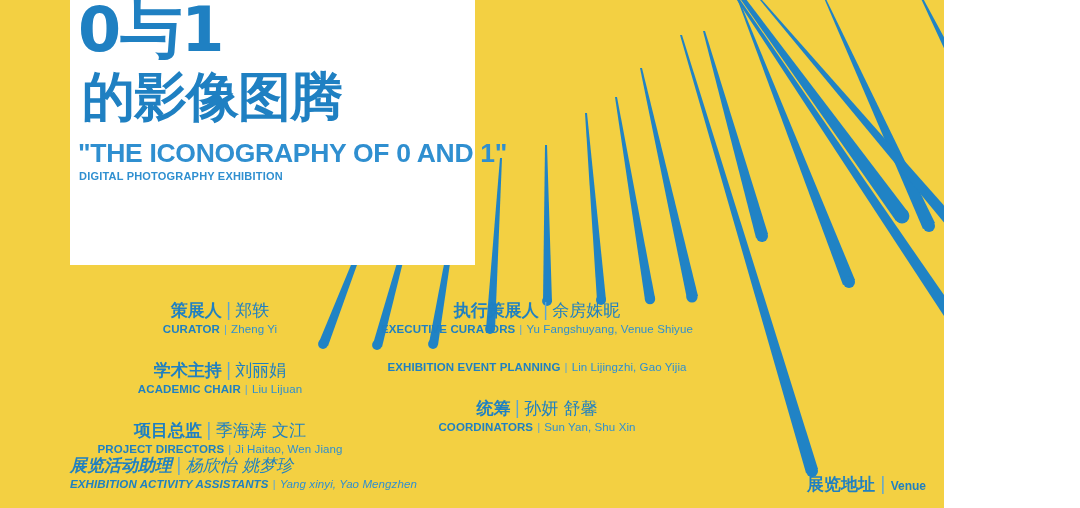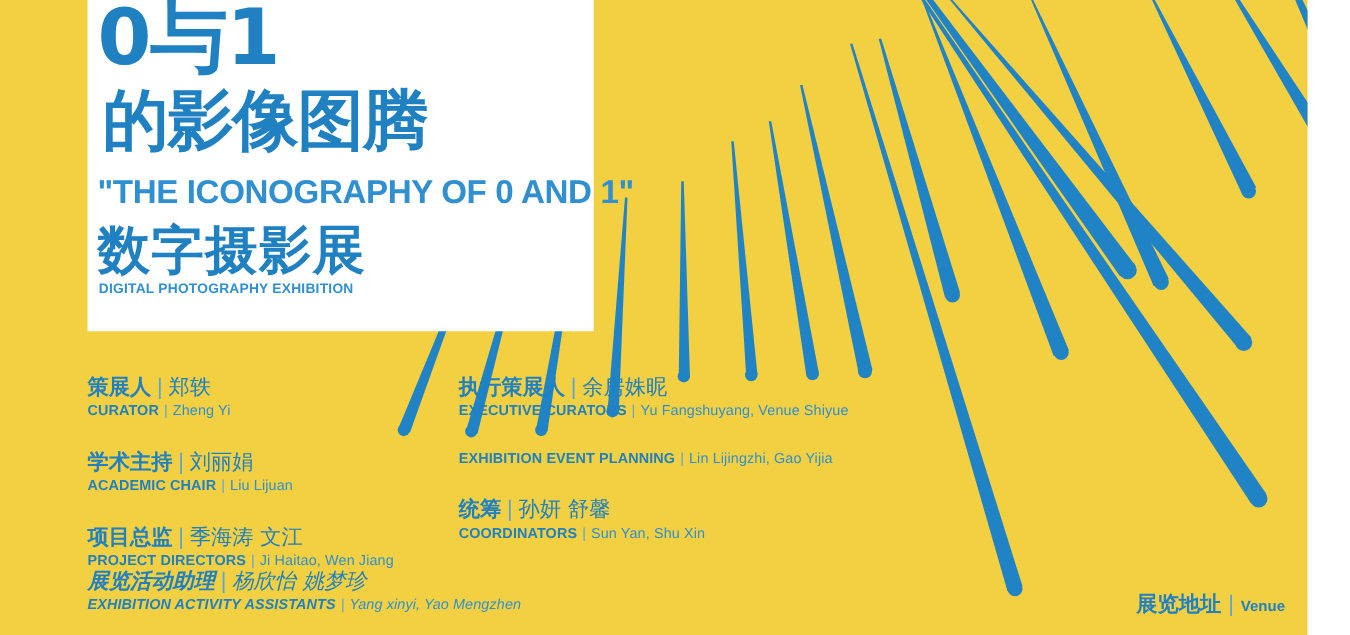--- a/index.html
+++ b/index.html
@@ -2,21 +2,21 @@
 <html><head>
 <meta charset="utf-8">
 <style>
   html, body {
     margin: 0;
     padding: 0;
     background: #ffffff;
   }
   #poster {
     position: relative;
-    width: 1046px;
+    width: 944px;
     height: 508px;
     overflow: hidden;
     background: #f3d042;
     font-family: "Liberation Sans", "DejaVu Sans", sans-serif;
   }
 
   
   #rays {
     position: absolute;
     left: 0; top: 0;
@@ -87,20 +87,21 @@
     letter-spacing: 0.2px;
     margin: 1px 0 0 1px;
     white-space: nowrap;
     font-family: "Liberation Sans", sans-serif;
   }
 
   
   .credits-col {
     position: absolute;
     z-index: 4;
+    text-align: center;
   }
   #credits-left  { left: 70px;  top: 300px; width: 300px; }
   #credits-right { left: 367px; top: 300px; width: 340px; }
 
   .credit-block { margin-bottom: 23px; }
   .credit-block:last-child { margin-bottom: 0; }
 
   .credit-cn {
     color: #1f80c2;
     font-size: 17px;
@@ -252,21 +253,20 @@
       <polygon points="760,0 762,0 1001,270 990,278"></polygon>
       <circle cx="995" cy="274" r="6.8"></circle>
     </g>
   </svg>
 
   <div id="title-card">
     <div class="title-inner">
       <div id="title-cn-1">0与1</div>
       <div id="title-cn-2">的影像图腾</div>
       <div id="title-en">"THE ICONOGRAPHY OF 0 AND 1"</div>
-      <div id="subtitle-cn">数字摄影展</div>
       <div id="subtitle-en">DIGITAL PHOTOGRAPHY EXHIBITION</div>
     </div>
   </div>
 
   <div id="credits-left" class="credits-col">
 
     <div class="credit-block">
       <div class="credit-cn">
         <span class="role">策展人</span><span class="sep">|</span><span class="names">郑轶</span>
       </div>

